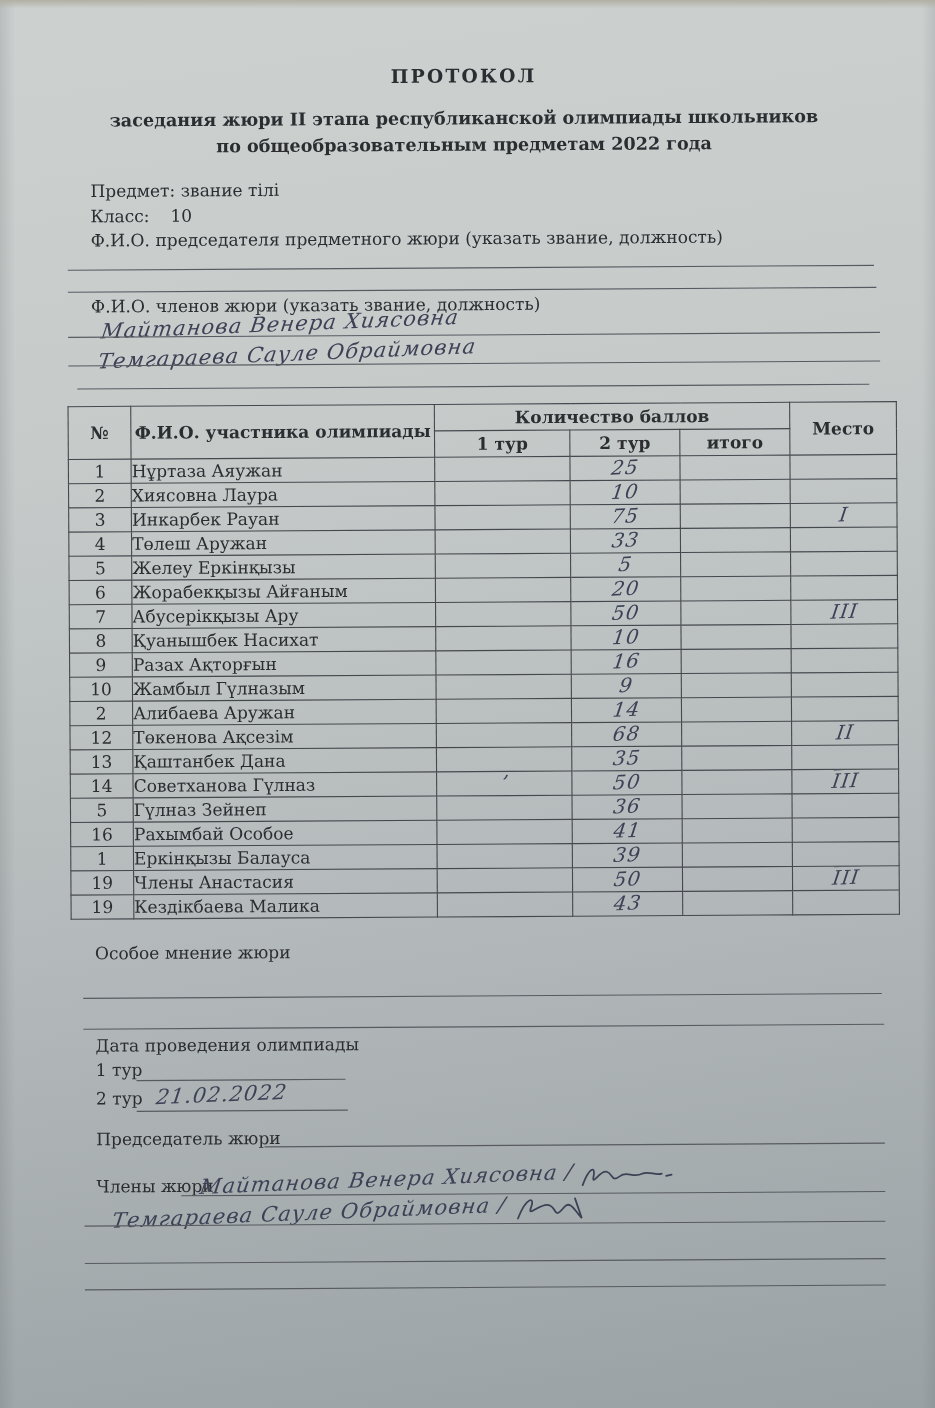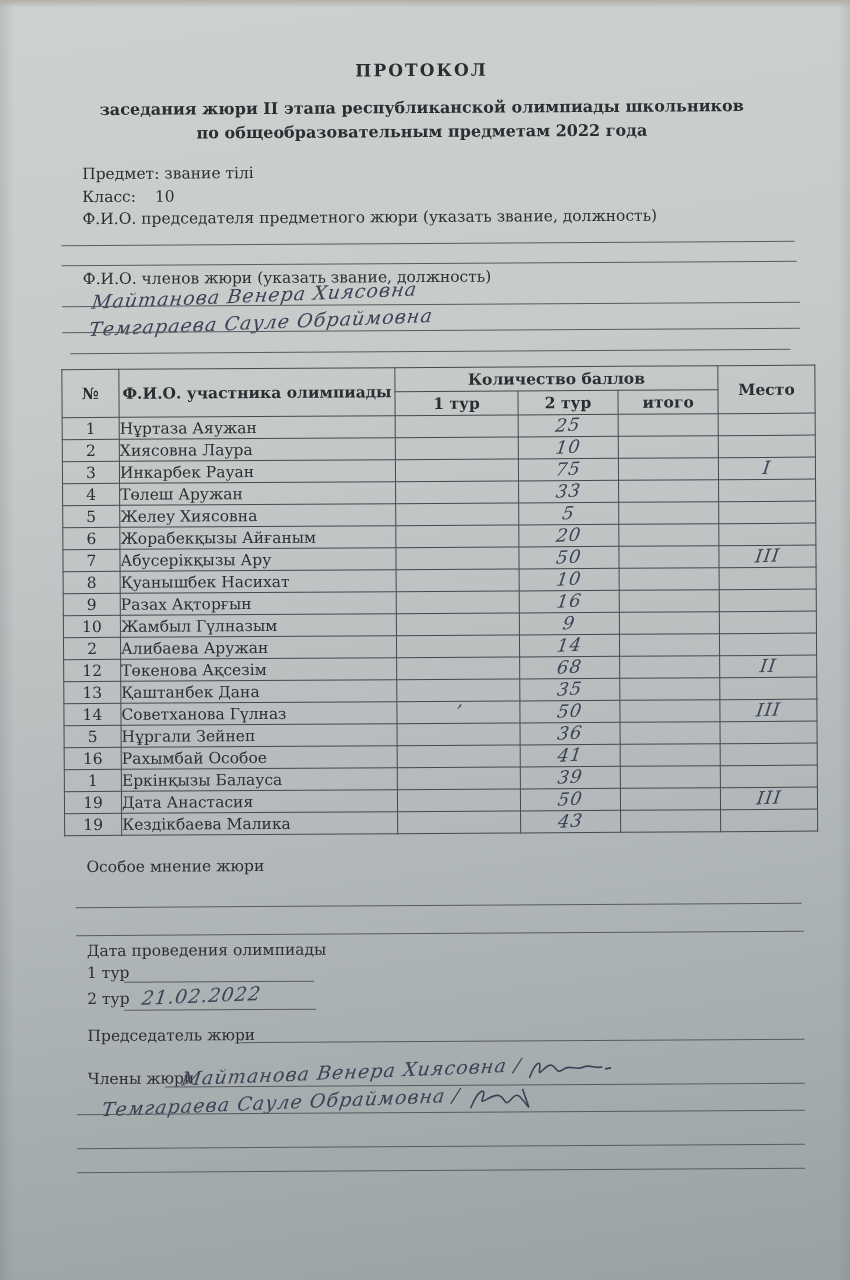--- a/index.html
+++ b/index.html
@@ -132,21 +132,21 @@
         <tr>
           <td class="c-no"><span>4</span></td>
           <td class="c-name"><span>Төлеш Аружан</span></td>
           <td class="c-score"></td>
           <td class="c-score"><span class="hw hw-md">33</span></td>
           <td class="c-score"></td>
           <td class="c-place"></td>
         </tr>
         <tr>
           <td class="c-no"><span>5</span></td>
-          <td class="c-name"><span>Желеу Хиясовна</span></td>
+          <td class="c-name"><span>Желеу Еркінқызы</span></td>
           <td class="c-score"></td>
           <td class="c-score"><span class="hw hw-md">5</span></td>
           <td class="c-score"></td>
           <td class="c-place"></td>
         </tr>
         <tr>
           <td class="c-no"><span>6</span></td>
           <td class="c-name"><span>Жорабекқызы Айғаным</span></td>
           <td class="c-score"></td>
           <td class="c-score"><span class="hw hw-md">20</span></td>
@@ -212,21 +212,21 @@
         <tr>
           <td class="c-no"><span>14</span></td>
           <td class="c-name"><span>Советханова Гүлназ</span></td>
           <td class="c-score"><span class="hw hw-md">ʼ</span></td>
           <td class="c-score"><span class="hw hw-md">50</span></td>
           <td class="c-score"></td>
           <td class="c-place"><span class="hw hw-md bar">III</span></td>
         </tr>
         <tr>
           <td class="c-no"><span>5</span></td>
-          <td class="c-name"><span>Нұргали Зейнеп</span></td>
+          <td class="c-name"><span>Гүлназ Зейнеп</span></td>
           <td class="c-score"></td>
           <td class="c-score"><span class="hw hw-md">36</span></td>
           <td class="c-score"></td>
           <td class="c-place"></td>
         </tr>
         <tr>
           <td class="c-no"><span>16</span></td>
           <td class="c-name"><span>Рахымбай Особое</span></td>
           <td class="c-score"></td>
           <td class="c-score"><span class="hw hw-md">41</span></td>
@@ -236,21 +236,21 @@
         <tr>
           <td class="c-no"><span>1</span></td>
           <td class="c-name"><span>Еркінқызы Балауса</span></td>
           <td class="c-score"></td>
           <td class="c-score"><span class="hw hw-md">39</span></td>
           <td class="c-score"></td>
           <td class="c-place"></td>
         </tr>
         <tr>
           <td class="c-no"><span>19</span></td>
-          <td class="c-name"><span>Дата Анастасия</span></td>
+          <td class="c-name"><span>Члены Анастасия</span></td>
           <td class="c-score"></td>
           <td class="c-score"><span class="hw hw-md">50</span></td>
           <td class="c-score"></td>
           <td class="c-place"><span class="hw hw-md bar">III</span></td>
         </tr>
         <tr>
           <td class="c-no"><span>19</span></td>
           <td class="c-name"><span>Кездікбаева Малика</span></td>
           <td class="c-score"></td>
           <td class="c-score"><span class="hw hw-md">43</span></td>

